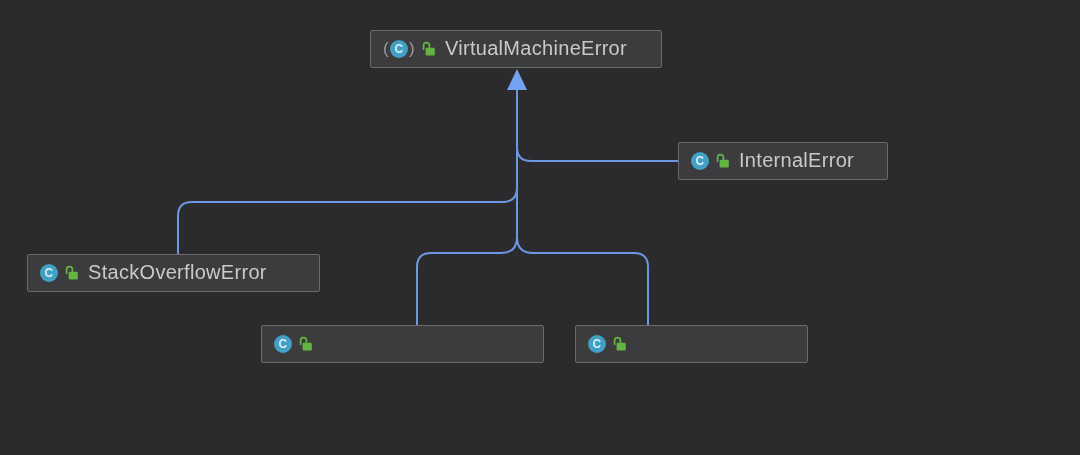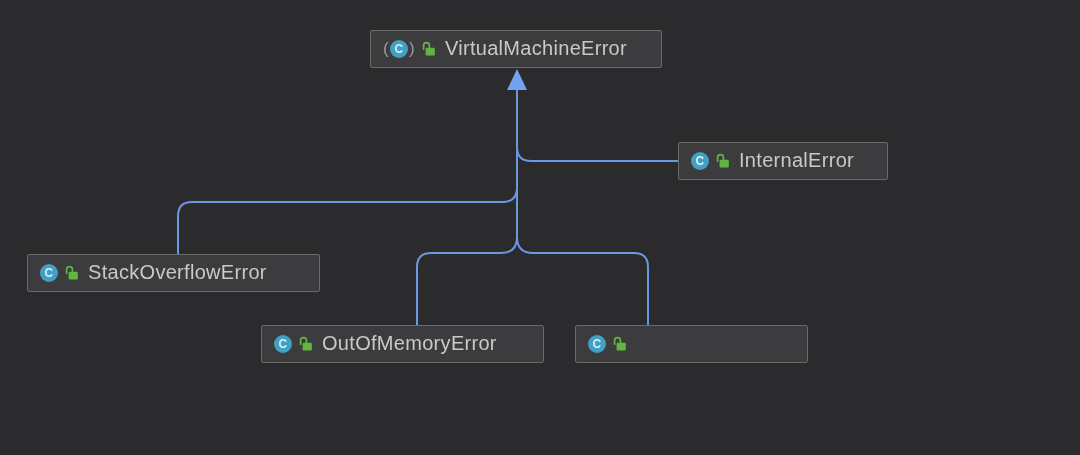--- a/index.html
+++ b/index.html
@@ -88,21 +88,20 @@
   </div>
 
   <div class="node" style="left:261px;top:325px;width:283px;">
     <span class="icon-cluster">
       <span class="class-circle">C</span>
       <svg class="lock" viewBox="0 0 15 16">
         <path class="shackle" d="M 2.6 8.2 V 4.6 a 2.9 2.9 0 0 1 5.8 0 v 1.6"></path>
         <rect class="body" x="4.6" y="6.8" width="9.2" height="7.6" rx="1.2"></rect>
       </svg>
     </span>
-    <span class="node-label">OutOfMemoryError</span>
   </div>
 
   <div class="node" style="left:575px;top:325px;width:233px;">
     <span class="icon-cluster">
       <span class="class-circle">C</span>
       <svg class="lock" viewBox="0 0 15 16">
         <path class="shackle" d="M 2.6 8.2 V 4.6 a 2.9 2.9 0 0 1 5.8 0 v 1.6"></path>
         <rect class="body" x="4.6" y="6.8" width="9.2" height="7.6" rx="1.2"></rect>
       </svg>
     </span>

